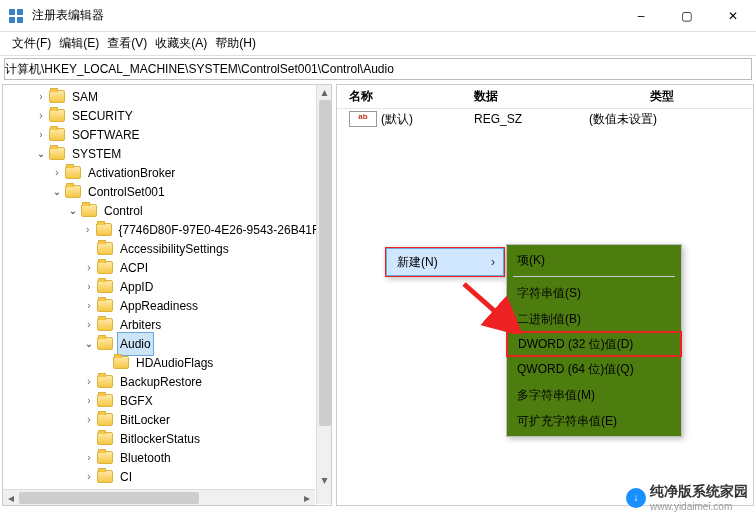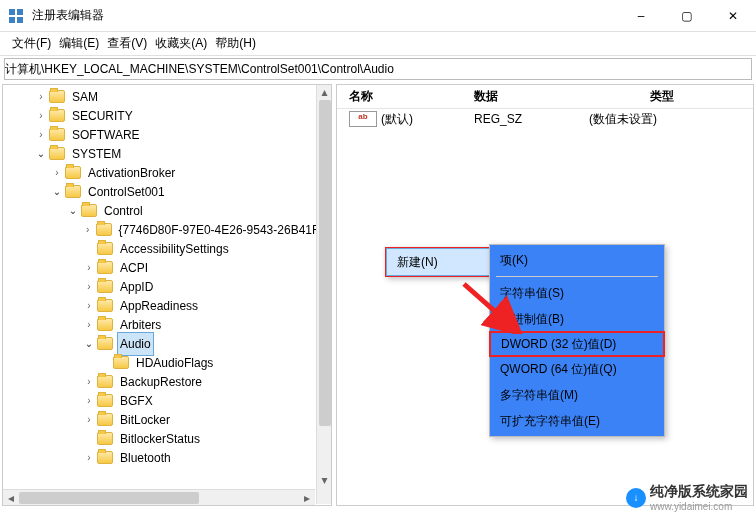--- a/index.html
+++ b/index.html
@@ -39,26 +39,26 @@
 .col-name { width: 125px; }
 .col-type { width: 115px; }
 .col-data { flex: 1; }
 .row { display: flex; height: 20px; align-items: center; }
 .cell { padding: 0 12px; }
 .cell-name { width: 125px; display: flex; align-items: center; }
 .cell-type { width: 115px; }
 .cell-data { flex: 1; }
 .ab-icon { width: 28px; height: 16px; margin-right: 4px; display: inline-flex; align-items: flex-start; justify-content: center; border: 1px solid #999; background: #fff; border-radius: 0; }
 .ab-icon span { color: #c1392b; font-size: 8px; font-weight: bold; }
-.context-menu { position: absolute; border: 1px solid #bcbcbc; background: #3b82f6; box-shadow: 2px 2px 6px rgba(0,0,0,0.25); }
+.context-menu { position: absolute; border: 1px solid #bcbcbc; background: #4d7c0f; box-shadow: 2px 2px 6px rgba(0,0,0,0.25); }
 .context-menu.parent { left: 385px; top: 247px; width: 120px; border: 2px solid #e22; }
 .ctx-item { height: 28px; display: flex; align-items: center; padding: 0 10px; position: relative; }
 .ctx-item.highlight { background: #d0e7ff; border: 1px solid #6aa7dc; margin: -1px; }
 .ctx-item .sub-chevron { position: absolute; right: 8px; color: #333; }
-.context-menu.sub { left: 489px; top: 244px; width: 176px; padding: 2px 0; }
+.context-menu.sub { left: 506px; top: 244px; width: 176px; padding: 2px 0; }
 .sub .ctx-item { height: 26px; }
 .sub .ctx-item.redbox { border: 2px solid #e22; margin: -1px; }
 .red-arrow { position: absolute; left: 460px; top: 280px; width: 64px; height: 54px; pointer-events: none; }
 .watermark { position: absolute; right: 8px; bottom: 2px; display: flex; align-items: center; gap: 4px; }
 .wm-icon { width: 20px; height: 20px; border-radius: 50%; background: #1890ff; display: flex; align-items: center; justify-content: center; color: #fff; font-size: 10px; }
 .wm-line1 { font-size: 14px; font-weight: bold; color: #333; }
 .wm-line2 { font-size: 10px; color: #999; }
 </style>
 </head>
 <body>
@@ -208,20 +208,26 @@
           <span class="chev chev-none"></span>
           <span class="folder-icon"></span>
           <span class="label">BitlockerStatus</span>
         </div>
         <div class="node">
           <span class="indent" style="width: 80px;"></span>
           <span class="chev chev-right"></span>
           <span class="folder-icon"></span>
           <span class="label">Bluetooth</span>
         </div>
+        <div class="node">
+          <span class="indent" style="width: 80px;"></span>
+          <span class="chev chev-right"></span>
+          <span class="folder-icon"></span>
+          <span class="label">CI</span>
+        </div>
       </div>
     <div class="tree-vscroll">
       <div class="arrow">▴</div>
       <div class="thumb"></div>
       <div class="arrow" style="position:absolute;bottom:16px;width:100%">▾</div>
     </div>
     <div class="tree-hscroll">
       <div class="arrow">◂</div>
       <div class="thumb"></div>
       <div class="arrow r">▸</div>

